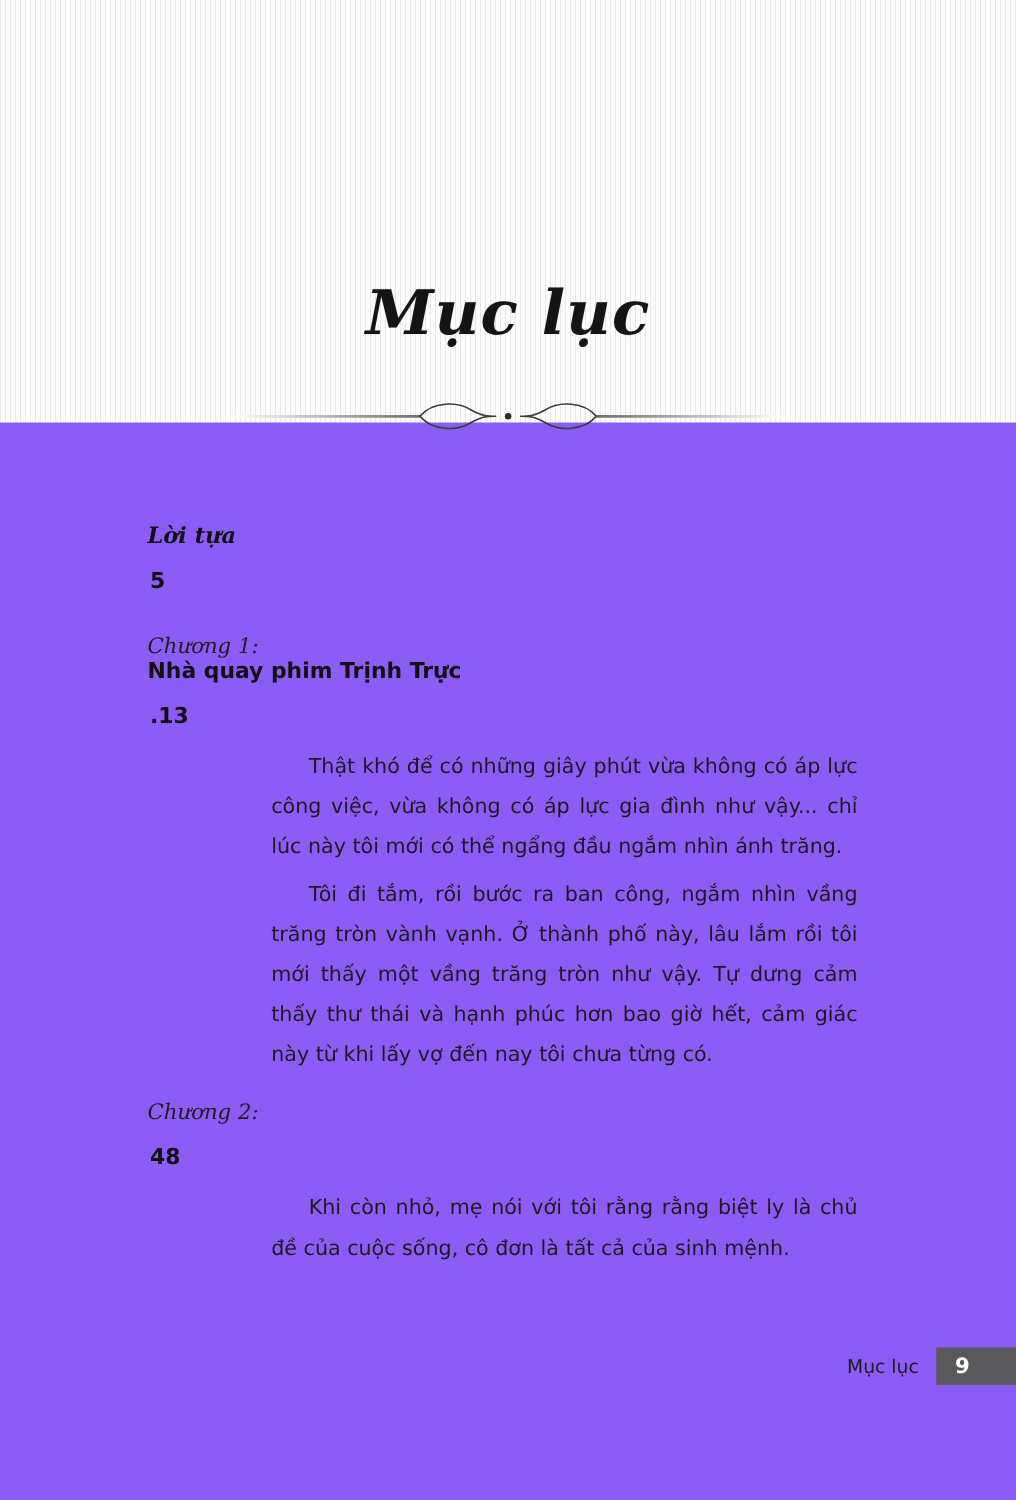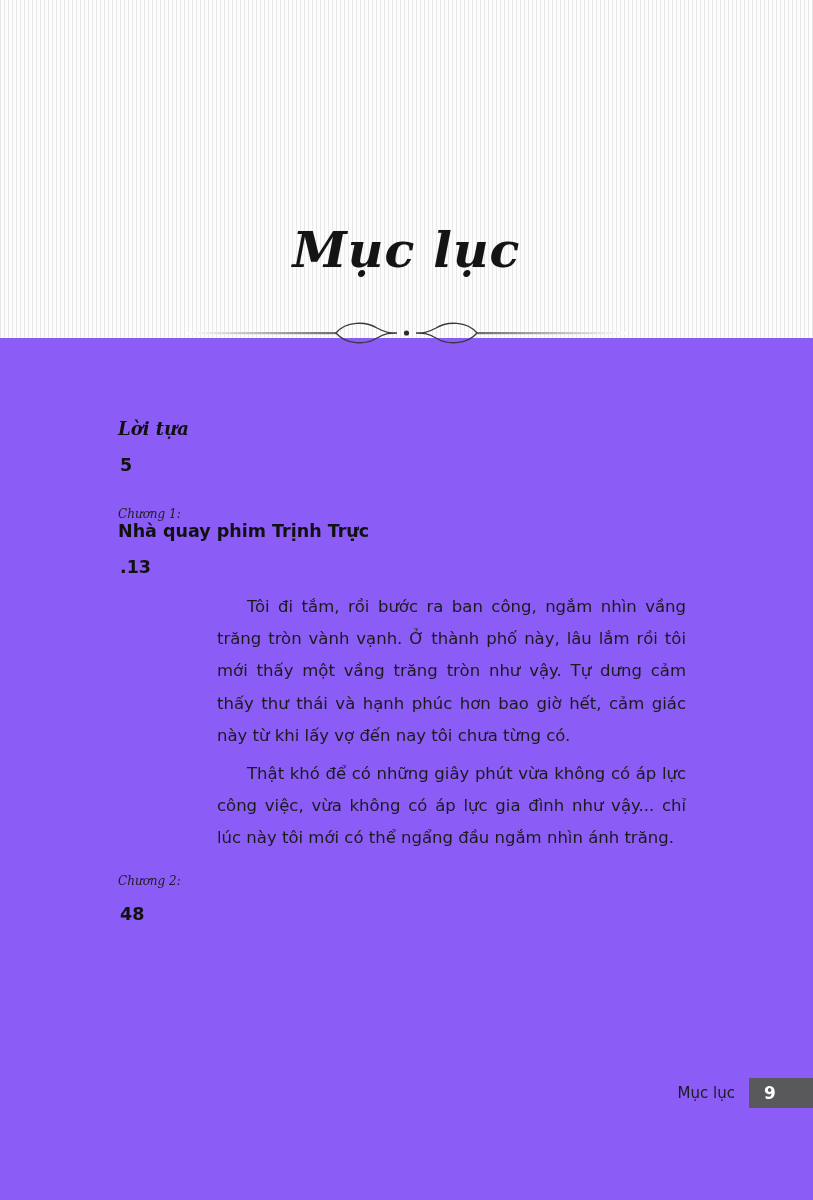--- a/index.html
+++ b/index.html
@@ -86,21 +86,21 @@
   .toc-row {
     display: flex;
     align-items: baseline;
     width: 100%;
     flex-direction: column;
   }
 
   .chapter-label {
     font-family: "DejaVu Serif", serif;
     font-style: italic;
-    font-size: 12px;
+    font-size: 17px;
     color: #1d1d1d;
     white-space: nowrap;
     flex: 0 0 auto;
     padding-right: 6px;
   }
 
   .entry-title {
     font-family: "DejaVu Sans", sans-serif;
     font-weight: 700;
     font-size: 17.5px;
@@ -245,33 +245,34 @@
     <div class="row-spacer-1"></div>
 
     <div class="toc-row">
       <span class="chapter-label">Chương 1:</span>
       <span class="entry-title">Nhà quay phim Trịnh Trực</span>
       <span class="leader"></span>
       <span class="page-num">.13</span>
     </div>
 
     <div class="excerpt">
+      <p>Thật khó để có những giây phút vừa không có áp lực công việc, vừa không có áp lực gia đình như vậy... chỉ lúc này tôi mới có thể ngẩng đầu ngắm nhìn ánh trăng.</p>
       <p>Tôi đi tắm, rồi bước ra ban công, ngắm nhìn vầng trăng tròn vành vạnh. Ở thành phố này, lâu lắm rồi tôi mới thấy một vầng trăng tròn như vậy. Tự dưng cảm thấy thư thái và hạnh phúc hơn bao giờ hết, cảm giác này từ khi lấy vợ đến nay tôi chưa từng có.</p>
-      <p>Thật khó để có những giây phút vừa không có áp lực công việc, vừa không có áp lực gia đình như vậy... chỉ lúc này tôi mới có thể ngẩng đầu ngắm nhìn ánh trăng.</p>
     </div>
 
     <div class="block-gap"></div>
 
     <div class="toc-row">
       <span class="chapter-label">Chương 2:</span>
       <span class="leader"></span>
       <span class="page-num">48</span>
     </div>
 
     <div class="excerpt">
+      <p>Khi còn nhỏ, mẹ nói với tôi rằng rằng biệt ly là chủ đề của cuộc sống, cô đơn là tất cả của sinh mệnh.</p>
     </div>
 
   </div>
 
   <div class="footer">
     <div class="footer-inner">
       <span class="footer-label">Mục lục</span>
       <span class="footer-box">9</span>
     </div>
   </div>

